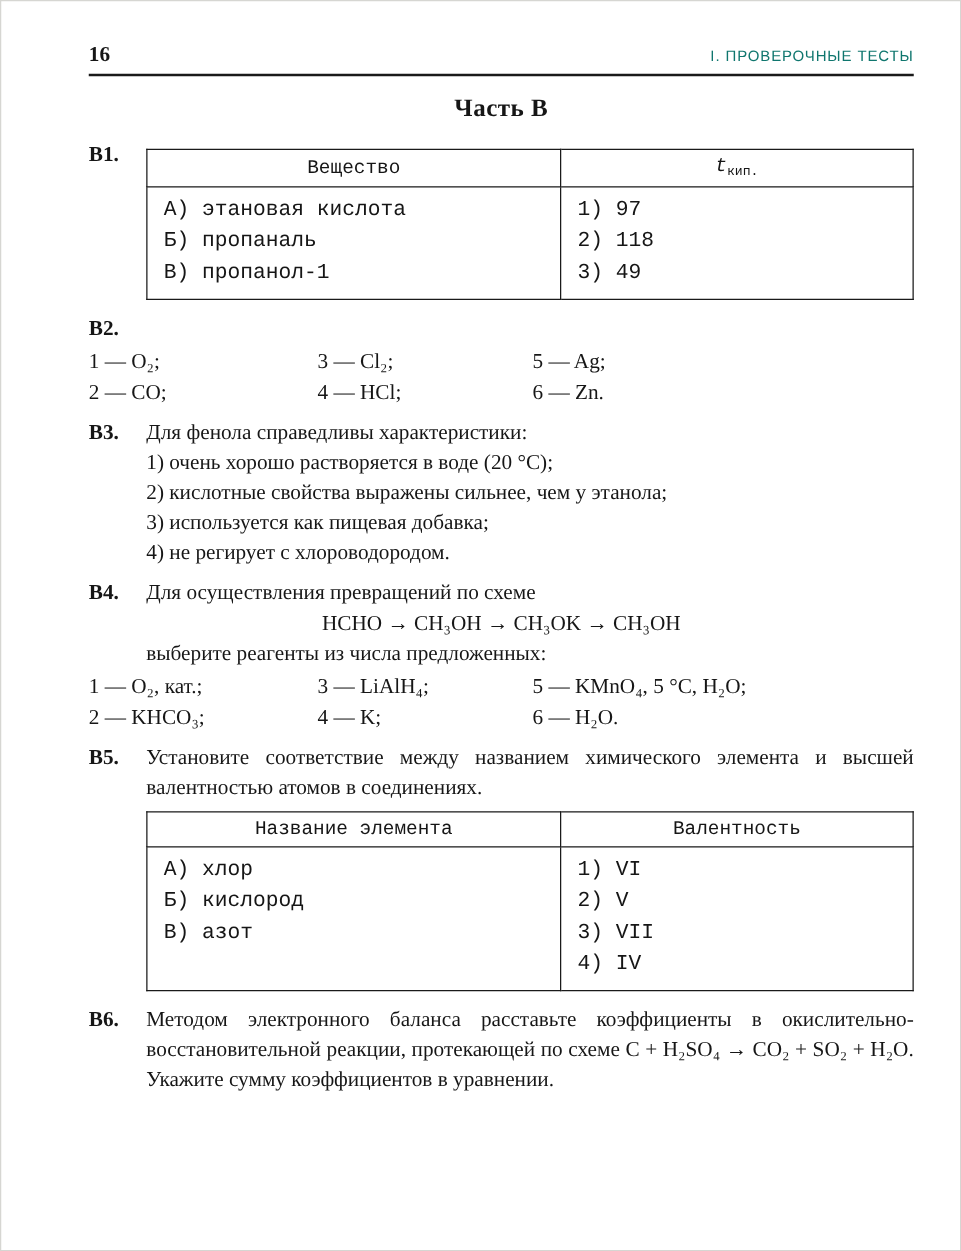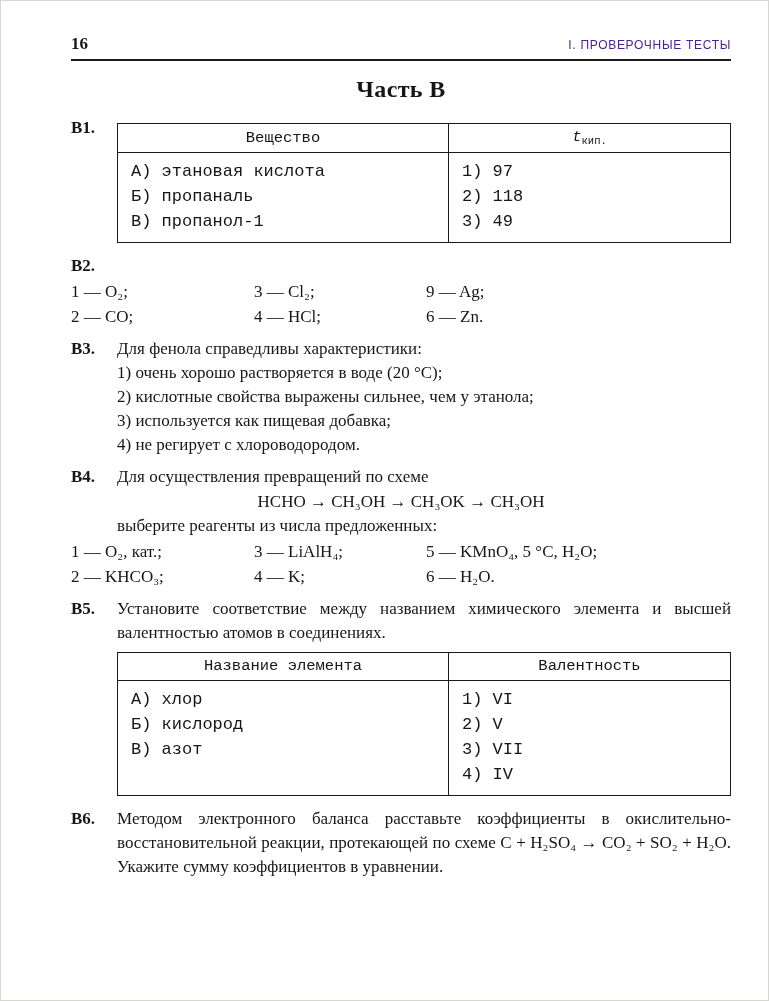--- a/index.html
+++ b/index.html
@@ -9,25 +9,25 @@
     border: 1px solid #d6d6d2;
     padding: 33px 37px 0 70px;
     font-family: "Liberation Serif", "DejaVu Serif", serif;
     font-size: 17px; color: #161616;
     position: relative; overflow: hidden;
   }
   .page-header { display: flex; justify-content: space-between; align-items: baseline; }
   .page-number { font-weight: bold; font-size: 17px; }
   .section-title {
     font-family: "Liberation Sans", "DejaVu Sans", sans-serif;
-    font-size: 12px; letter-spacing: 0.7px; color: #4c1d95;
+    font-size: 12px; letter-spacing: 0.7px; color: #0f766e;
   }
   .header-rule { border-bottom: 2px solid #1a1a1a; margin-top: 5px; }
   .part-title {
-    text-align: center; font-size: 24px; font-weight: bold;
+    text-align: center; font-size: 20px; font-weight: bold;
     margin: 15px 0 13px; letter-spacing: 0.4px;
   }
   .item { display: grid; grid-template-columns: 46px 1fr; margin-bottom: 8px; }
   .item-label { font-weight: bold; grid-column: 1; line-height: 24px; }
   .col2 { grid-column: 2; }
   .fullwidth { grid-column: 1 / -1; }
   p.qtext { margin: 0; text-align: justify; line-height: 24px; }
   .sub { font-size: 68%; vertical-align: -3px; letter-spacing: 0; }
   .tvar { font-style: italic; }
   .match-table { width: 100%; border-collapse: collapse; margin: 7px 0 3px; font-family: Liberation Mono, monospace; }
@@ -85,21 +85,21 @@
         </tbody>
       </table>
     </div>
   </section>
 
   <section class="item">
     <span class="item-label">В2.</span>
     <div class="fullwidth options-grid">
       <span>1 — O₂;</span>
       <span>3 — Cl₂;</span>
-      <span>9 — Ag;</span>
+      <span>5 — Ag;</span>
       <span>2 — CO;</span>
       <span>4 — HCl;</span>
       <span>6 — Zn.</span>
     </div>
   </section>
 
   <section class="item">
     <span class="item-label">В3.</span>
     <div class="col2">
       <p class="qtext">Для фенола справедливы характеристики:</p>

